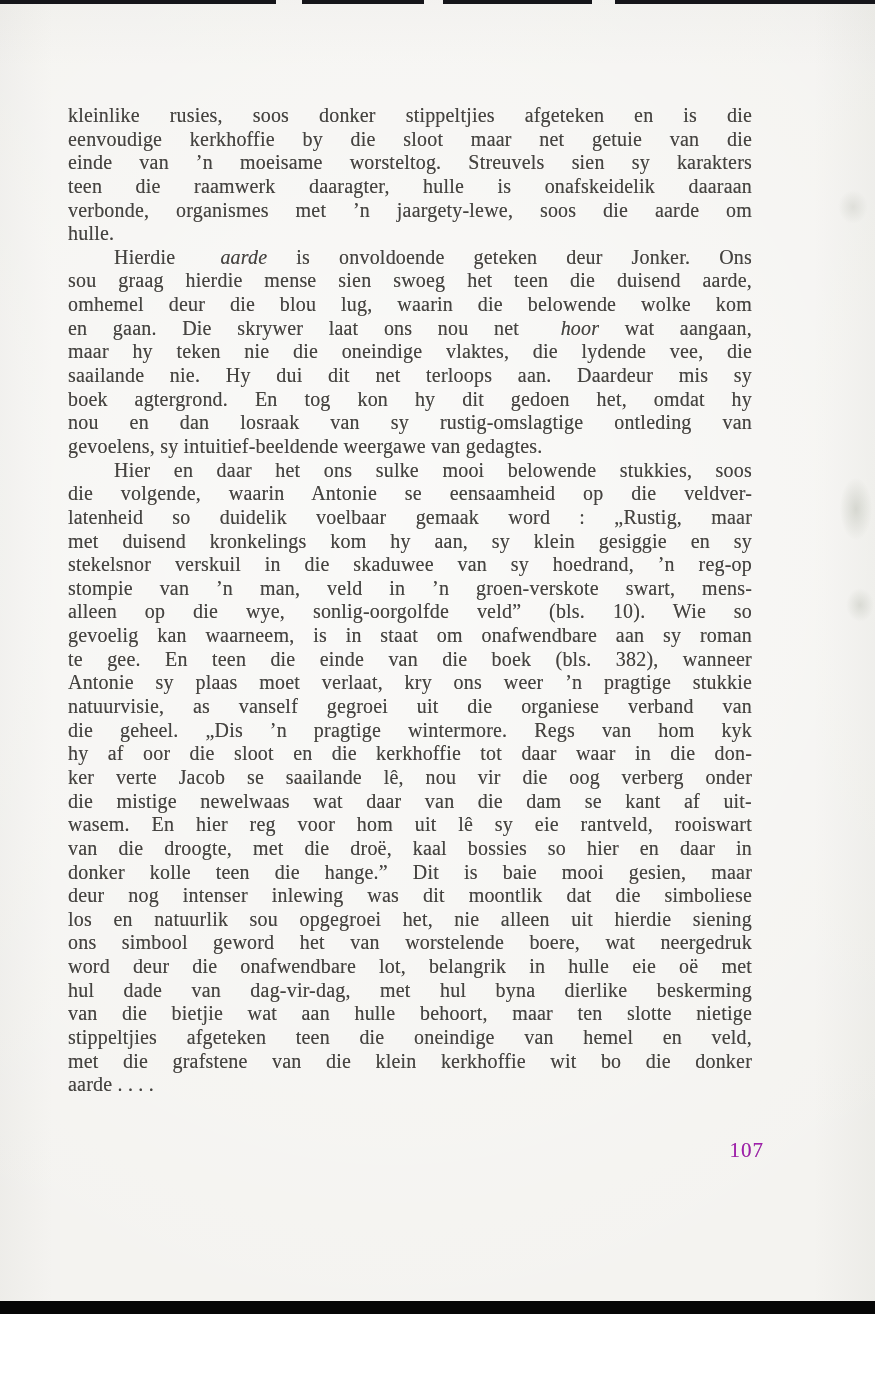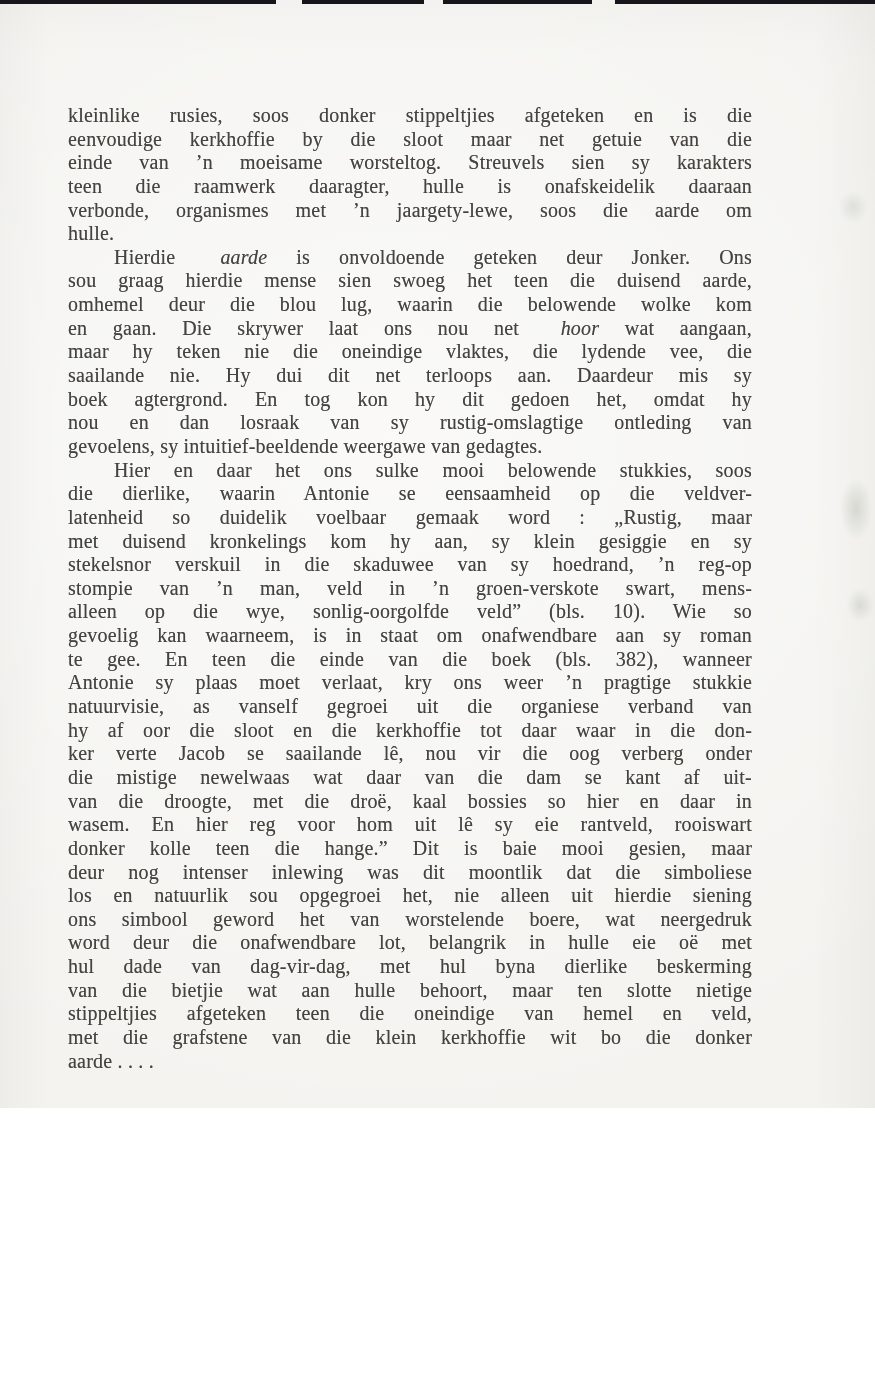--- a/index.html
+++ b/index.html
@@ -3,21 +3,21 @@
 <meta charset="utf-8">
 <style>
   html, body {
     margin: 0;
     padding: 0;
     background: #ffffff;
   }
   #canvas {
     position: relative;
     width: 875px;
-    height: 1108px;
+    height: 1314px;
     overflow: hidden;
     background: #f4f3f0;
     font-family: "Liberation Serif", serif;
   }
   
   #canvas::before {
     content: "";
     position: absolute;
     inset: 0;
     background:
@@ -149,35 +149,36 @@
         <div class="line">omhemel deur die blou lug, waarin die belowende wolke kom</div>
         <div class="line">en gaan.  Die skrywer laat ons nou net <i>hoor</i> wat aangaan,</div>
         <div class="line">maar hy teken nie die oneindige vlaktes, die lydende vee, die</div>
         <div class="line">saailande nie.  Hy dui dit net terloops aan.  Daardeur mis sy</div>
         <div class="line">boek agtergrond.  En tog kon hy dit gedoen het, omdat hy</div>
         <div class="line">nou en dan losraak van sy rustig-omslagtige ontleding van</div>
         <div class="line last">gevoelens, sy intuitief-beeldende weergawe van gedagtes.</div>
       </div>
       <div class="para">
         <div class="line indent">Hier en daar het ons sulke mooi belowende stukkies, soos</div>
-        <div class="line">die dierlike, waarin Antonie se eensaamheid op die veldver-</div>
+        <div class="line">die volgende, waarin Antonie se eensaamheid op die veldver-</div>
         <div class="line">latenheid so duidelik voelbaar gemaak word :  „Rustig, maar</div>
         <div class="line">met duisend kronkelings kom hy aan, sy klein gesiggie en sy</div>
         <div class="line">stekelsnor verskuil in die skaduwee van sy hoedrand, ’n reg-op</div>
         <div class="line">stompie van ’n man, veld in ’n groen-verskote swart, mens-</div>
         <div class="line">alleen op die wye, sonlig-oorgolfde veld” (bls. 10).  Wie so</div>
         <div class="line">gevoelig kan waarneem, is in staat om onafwendbare aan sy roman</div>
         <div class="line">te gee.  En teen die einde van die boek (bls. 382), wanneer</div>
         <div class="line">Antonie sy plaas moet verlaat, kry ons weer ’n pragtige stukkie</div>
         <div class="line">natuurvisie, as vanself gegroei uit die organiese verband van</div>
+        <div class="line">die geheel.  „Dis ’n pragtige wintermore.  Regs van hom kyk</div>
         <div class="line">hy af oor die sloot en die kerkhoffie tot daar waar in die don-</div>
         <div class="line">ker verte Jacob se saailande lê, nou vir die oog verberg onder</div>
         <div class="line">die mistige newelwaas wat daar van die dam se kant af uit-</div>
+        <div class="line">wasem.  En hier reg voor hom uit lê sy eie rantveld, rooiswart</div>
         <div class="line">van die droogte, met die droë, kaal bossies so hier en daar in</div>
-        <div class="line">wasem.  En hier reg voor hom uit lê sy eie rantveld, rooiswart</div>
         <div class="line">donker kolle teen die hange.”  Dit is baie mooi gesien, maar</div>
         <div class="line">deur nog intenser inlewing was dit moontlik dat die simboliese</div>
         <div class="line">los en natuurlik sou opgegroei het, nie alleen uit hierdie siening</div>
         <div class="line">ons simbool geword het van worstelende boere, wat neergedruk</div>
         <div class="line">word deur die onafwendbare lot, belangrik in hulle eie oë met</div>
         <div class="line">hul dade van dag-vir-dag, met hul byna dierlike beskerming</div>
         <div class="line">van die bietjie wat aan hulle behoort, maar ten slotte nietige</div>
         <div class="line">stippeltjies afgeteken teen die oneindige van hemel en veld,</div>
         <div class="line">met die grafstene van die klein kerkhoffie wit bo die donker</div>
         <div class="line last">aarde . . . .</div>

